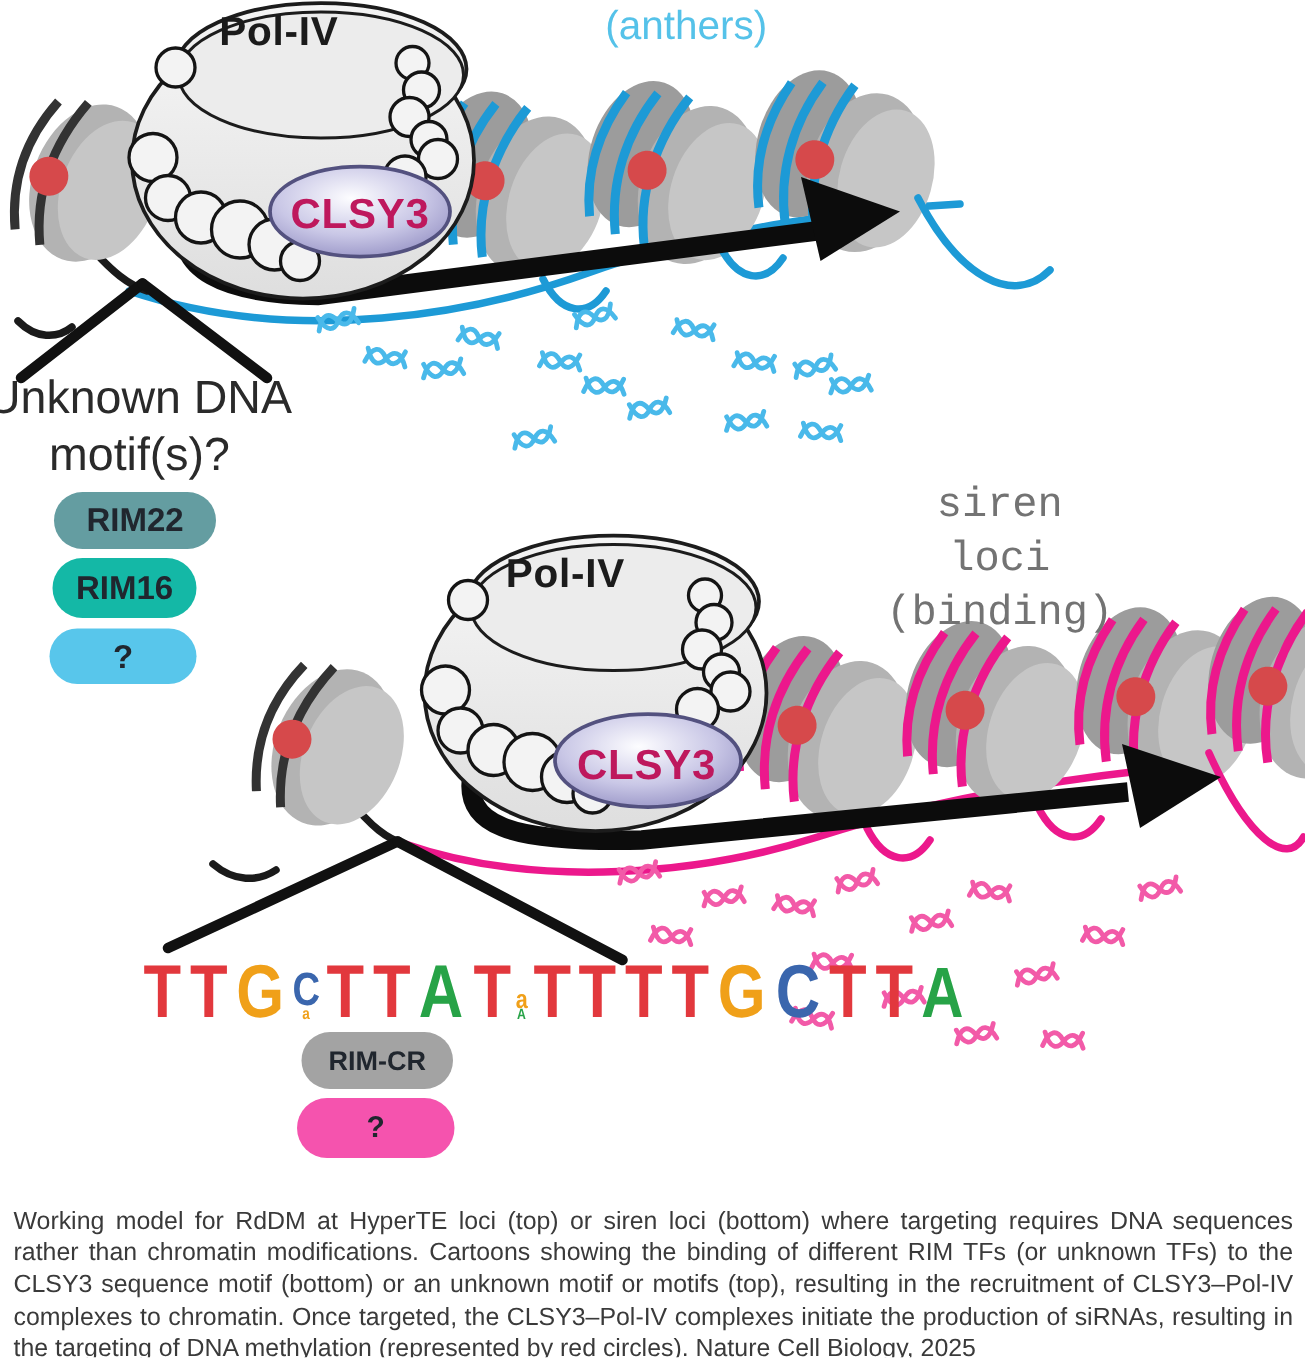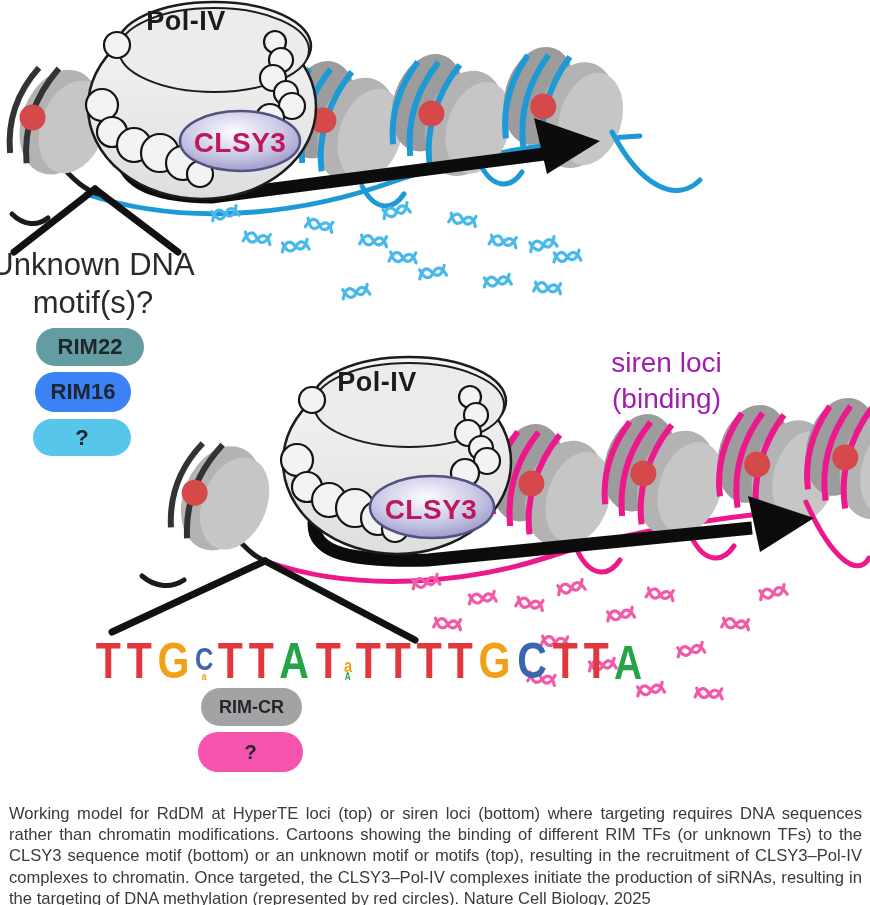--- a/index.html
+++ b/index.html
@@ -180,31 +180,32 @@
           <use href="#sirna" transform="translate(723,614) rotate(6)"></use>
           <use href="#sirna" transform="translate(758,587) rotate(-12)"></use>
           <use href="#sirna" transform="translate(696,684) rotate(4)"></use>
           <use href="#sirna" transform="translate(636,683) rotate(-8)"></use>
         </g>
   </g>
 </svg>
 
 <div class="lbl pol-lbl" style="left:136px;top:6px;width:100px;">Pol-IV</div>
 <div class="lbl clsy-lbl" style="left:183px;top:127px;width:114px;">CLSY3</div>
+<div class="lbl locus-top" style="left: 385px; top: 2px; width: 145px; color: rgb(85, 194, 233);">(anthers)</div>
 
 <div class="abs motif-q" style="left:-14px;top:246px;width:214px;">
   <div>Unknown DNA</div>
   <div>motif(s)?</div>
 </div>
 
 <div class="pill pill-top" style="left: 36px; top: 328px; width: 108px; height: 38px; background-color: rgb(100, 157, 161);">RIM22</div>
-<div class="pill pill-top" style="left: 35px; top: 372px; width: 96px; height: 40px; background-color: #3b82f6;">RIM16</div>
+<div class="pill pill-top" style="left: 35px; top: 372px; width: 96px; height: 40px; background-color: #14b8a6;">RIM16</div>
 <div class="pill pill-top" style="left: 33px; top: 419px; width: 98px; height: 37px; background-color: rgb(88, 198, 235);">?</div>
 
-<div class="abs locus-bot" style="left: 584px; top: 345px; width: 165px; text-align: center; color: #a21caf;">
+<div class="abs locus-bot" style="left: 584px; top: 320px; width: 165px; text-align: center; color: #737373; font-family: Liberation Mono, monospace;">
   <div>siren loci</div>
   <div>(binding)</div>
 </div>
 
 <div class="lbl pol-lbl" style="left:327px;top:367px;width:100px;">Pol-IV</div>
 <div class="lbl clsy-lbl" style="left:374px;top:494px;width:114px;">CLSY3</div>
 
 <div id="seq-logo">
       <div class="logo-col">
         <span style="color: rgb(226, 56, 61); font-size: 50px;">T</span>

